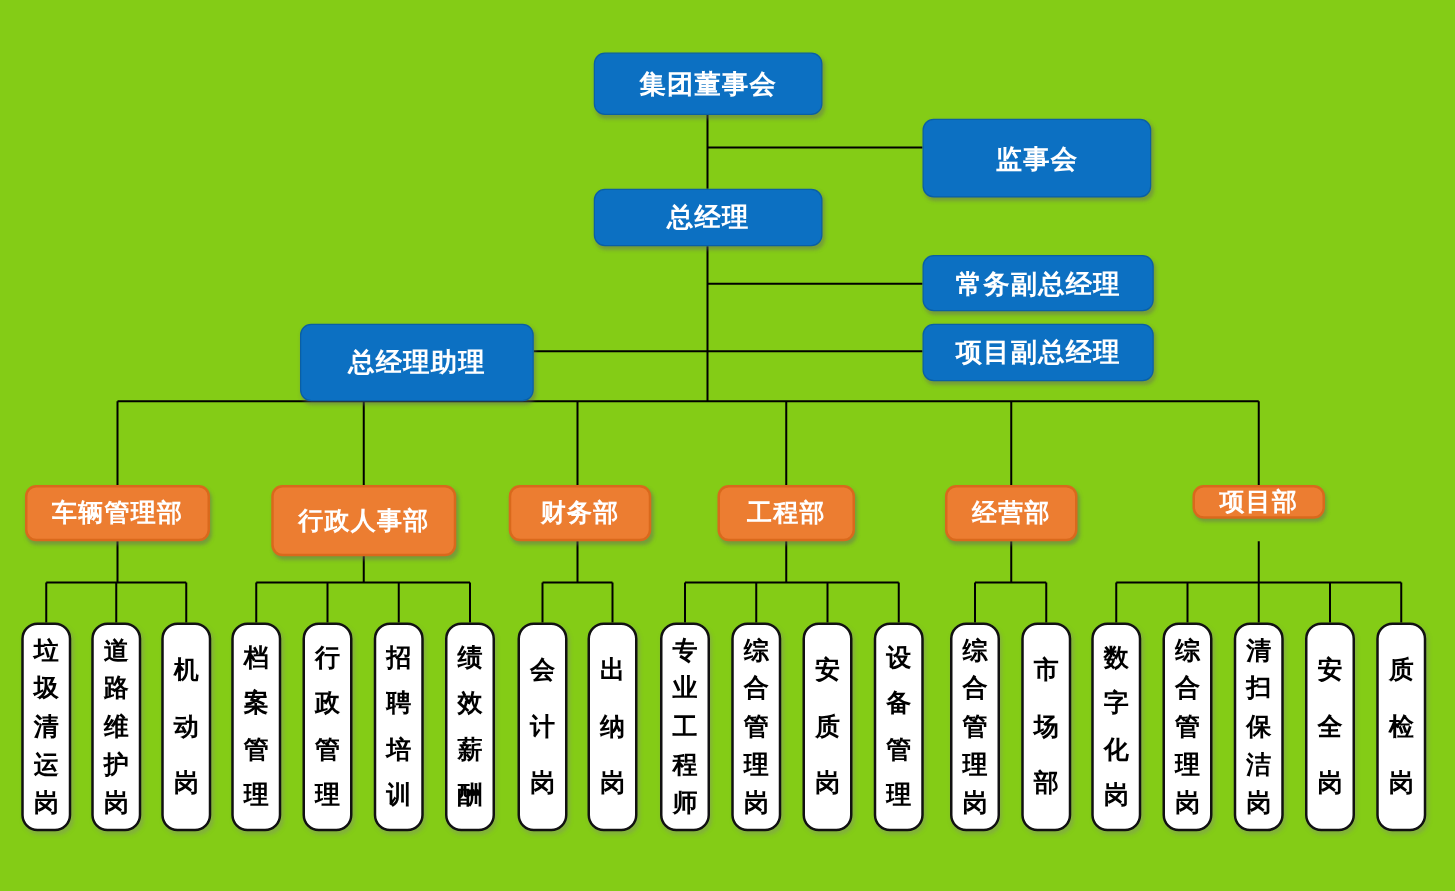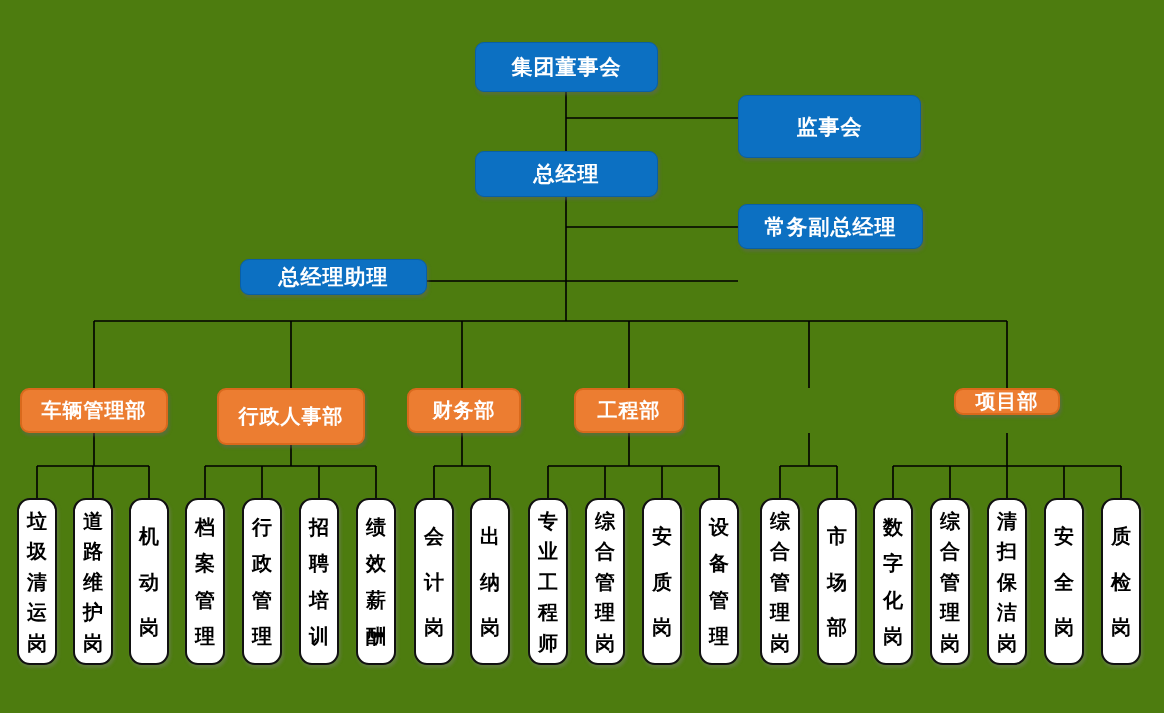--- a/index.html
+++ b/index.html
@@ -1,19 +1,19 @@
 <!DOCTYPE html>
 <html><head>
 <meta charset="utf-8">
 <style>
   html,body { margin:0; padding:0; background:#ffffff; }
   .stage {
     position:relative;
     width:1164px; height:713px;
-    background:#4d7c0f;
+    background:#84cc16;
     font-family:"Liberation Sans", sans-serif;
     overflow:hidden;
   }
   .connectors {
     position:absolute; left:0; top:0; width:1164px; height:713px;
   }
   .node {
     position:absolute;
     display:flex; align-items:center; justify-content:center;
     box-sizing:border-box;
@@ -81,35 +81,41 @@
   </div>
   <div class="node blue" style="left:738px;top:95px;width:183px;height:63px">
     <span>监事会</span>
   </div>
   <div class="node blue" style="left:475px;top:151px;width:183px;height:46px">
     <span>总经理</span>
   </div>
   <div class="node blue" style="left:738px;top:204px;width:185px;height:45px">
     <span>常务副总经理</span>
   </div>
-  <div class="node blue" style="left:240px;top:259px;width:187px;height:36px">
+  <div class="node blue" style="left:240px;top:259px;width:187px;height:62px">
     <span>总经理助理</span>
+  </div>
+  <div class="node blue" style="left:738px;top:259px;width:185px;height:46px">
+    <span>项目副总经理</span>
   </div>
 
   <div class="node orange" style="left:20px;top:388px;width:148px;height:45px">
     <span>车辆管理部</span>
   </div>
   <div class="node orange" style="left:217px;top:388px;width:148px;height:57px">
     <span>行政人事部</span>
   </div>
   <div class="node orange" style="left:407px;top:388px;width:114px;height:45px">
     <span>财务部</span>
   </div>
   <div class="node orange" style="left:574px;top:388px;width:110px;height:45px">
     <span>工程部</span>
+  </div>
+  <div class="node orange" style="left:756px;top:388px;width:106px;height:45px">
+    <span>经营部</span>
   </div>
   <div class="node orange" style="left:954px;top:388px;width:106px;height:27px">
     <span>项目部</span>
   </div>
 
   <div class="post" style="left:17px">
     <div class="vtext">
         <span>垃</span>
         <span>圾</span>
         <span>清</span>

